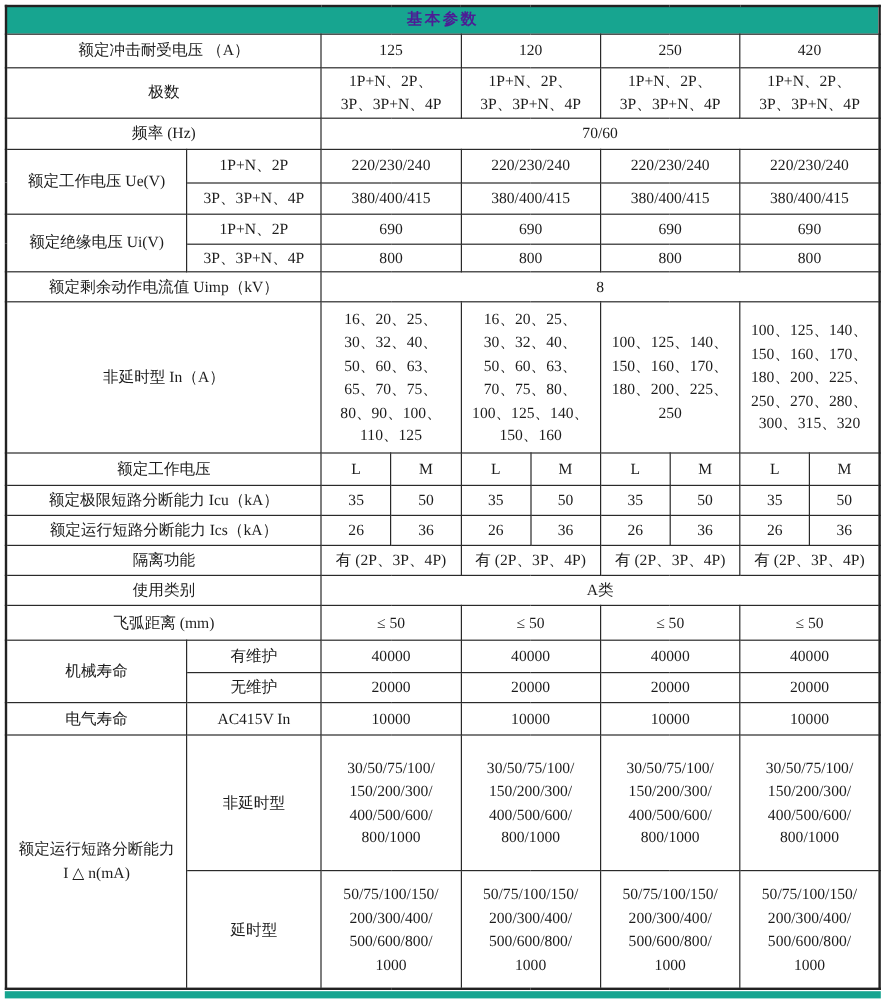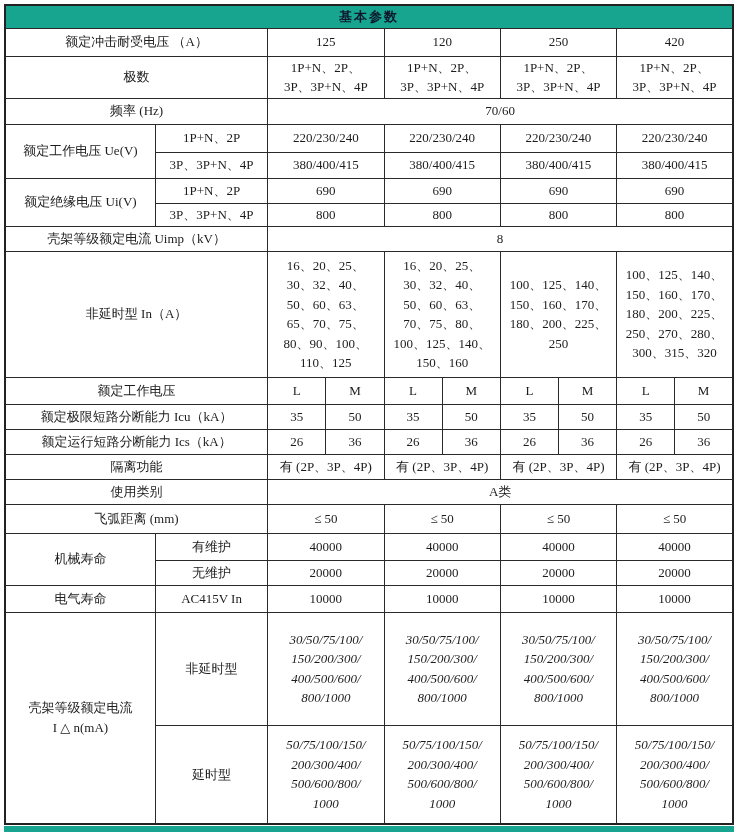--- a/index.html
+++ b/index.html
@@ -23,34 +23,34 @@
     vertical-align: middle;
     font-size: 13px;
     line-height: 1.5;
     padding: 1px 3px;
     white-space: pre-line;
     overflow: hidden;
     box-sizing: border-box;
   }
   td.hdr {
     background: #17a590;
-    color: #0f172a;
+    color: #4c1d95;
     font-size: 15px;
     font-weight: bold;
     letter-spacing: 2px;
     height: 22px;
+    font-family: Liberation Mono, monospace;
   }
   td.list {
     text-align: left;
     padding-left: 8px;
     line-height: 1.6;
   }
   td.wide {
     line-height: 2.15;
-    font-style: italic;
   }
   .accent-bar {
     width: 730px;
     height: 6px;
     background: #17a590;
     margin-top: 1px;
   }
 </style>
 </head>
 <body>
@@ -126,21 +126,21 @@
     </tr>
     <tr style="height:23px">
       <td>3P、3P+N、4P</td>
       <td colspan="2">800</td>
       <td colspan="2">800</td>
       <td colspan="2">800</td>
       <td colspan="2">800</td>
     </tr>
 
     <tr style="height:25px">
-      <td colspan="2">壳架等级额定电流 Uimp（kV）</td>
+      <td colspan="2">额定剩余动作电流值 Uimp（kV）</td>
       <td colspan="8">8</td>
     </tr>
 
     <tr style="height:126px">
       <td colspan="2">非延时型 In（A）</td>
       <td colspan="2" class="list">16、20、25、
 30、32、40、
 50、60、63、
 65、70、75、
 80、90、100、
@@ -238,21 +238,21 @@
     <tr style="height:27px">
       <td>电气寿命</td>
       <td>AC415V In</td>
       <td colspan="2">10000</td>
       <td colspan="2">10000</td>
       <td colspan="2">10000</td>
       <td colspan="2">10000</td>
     </tr>
 
     <tr style="height:113px">
-      <td rowspan="2">壳架等级额定电流
+      <td rowspan="2">额定运行短路分断能力
 I △ n(mA)</td>
       <td>非延时型</td>
       <td colspan="2" class="wide">30/50/75/100/
 150/200/300/
 400/500/600/
 800/1000</td>
       <td colspan="2" class="wide">30/50/75/100/
 150/200/300/
 400/500/600/
 800/1000</td>

